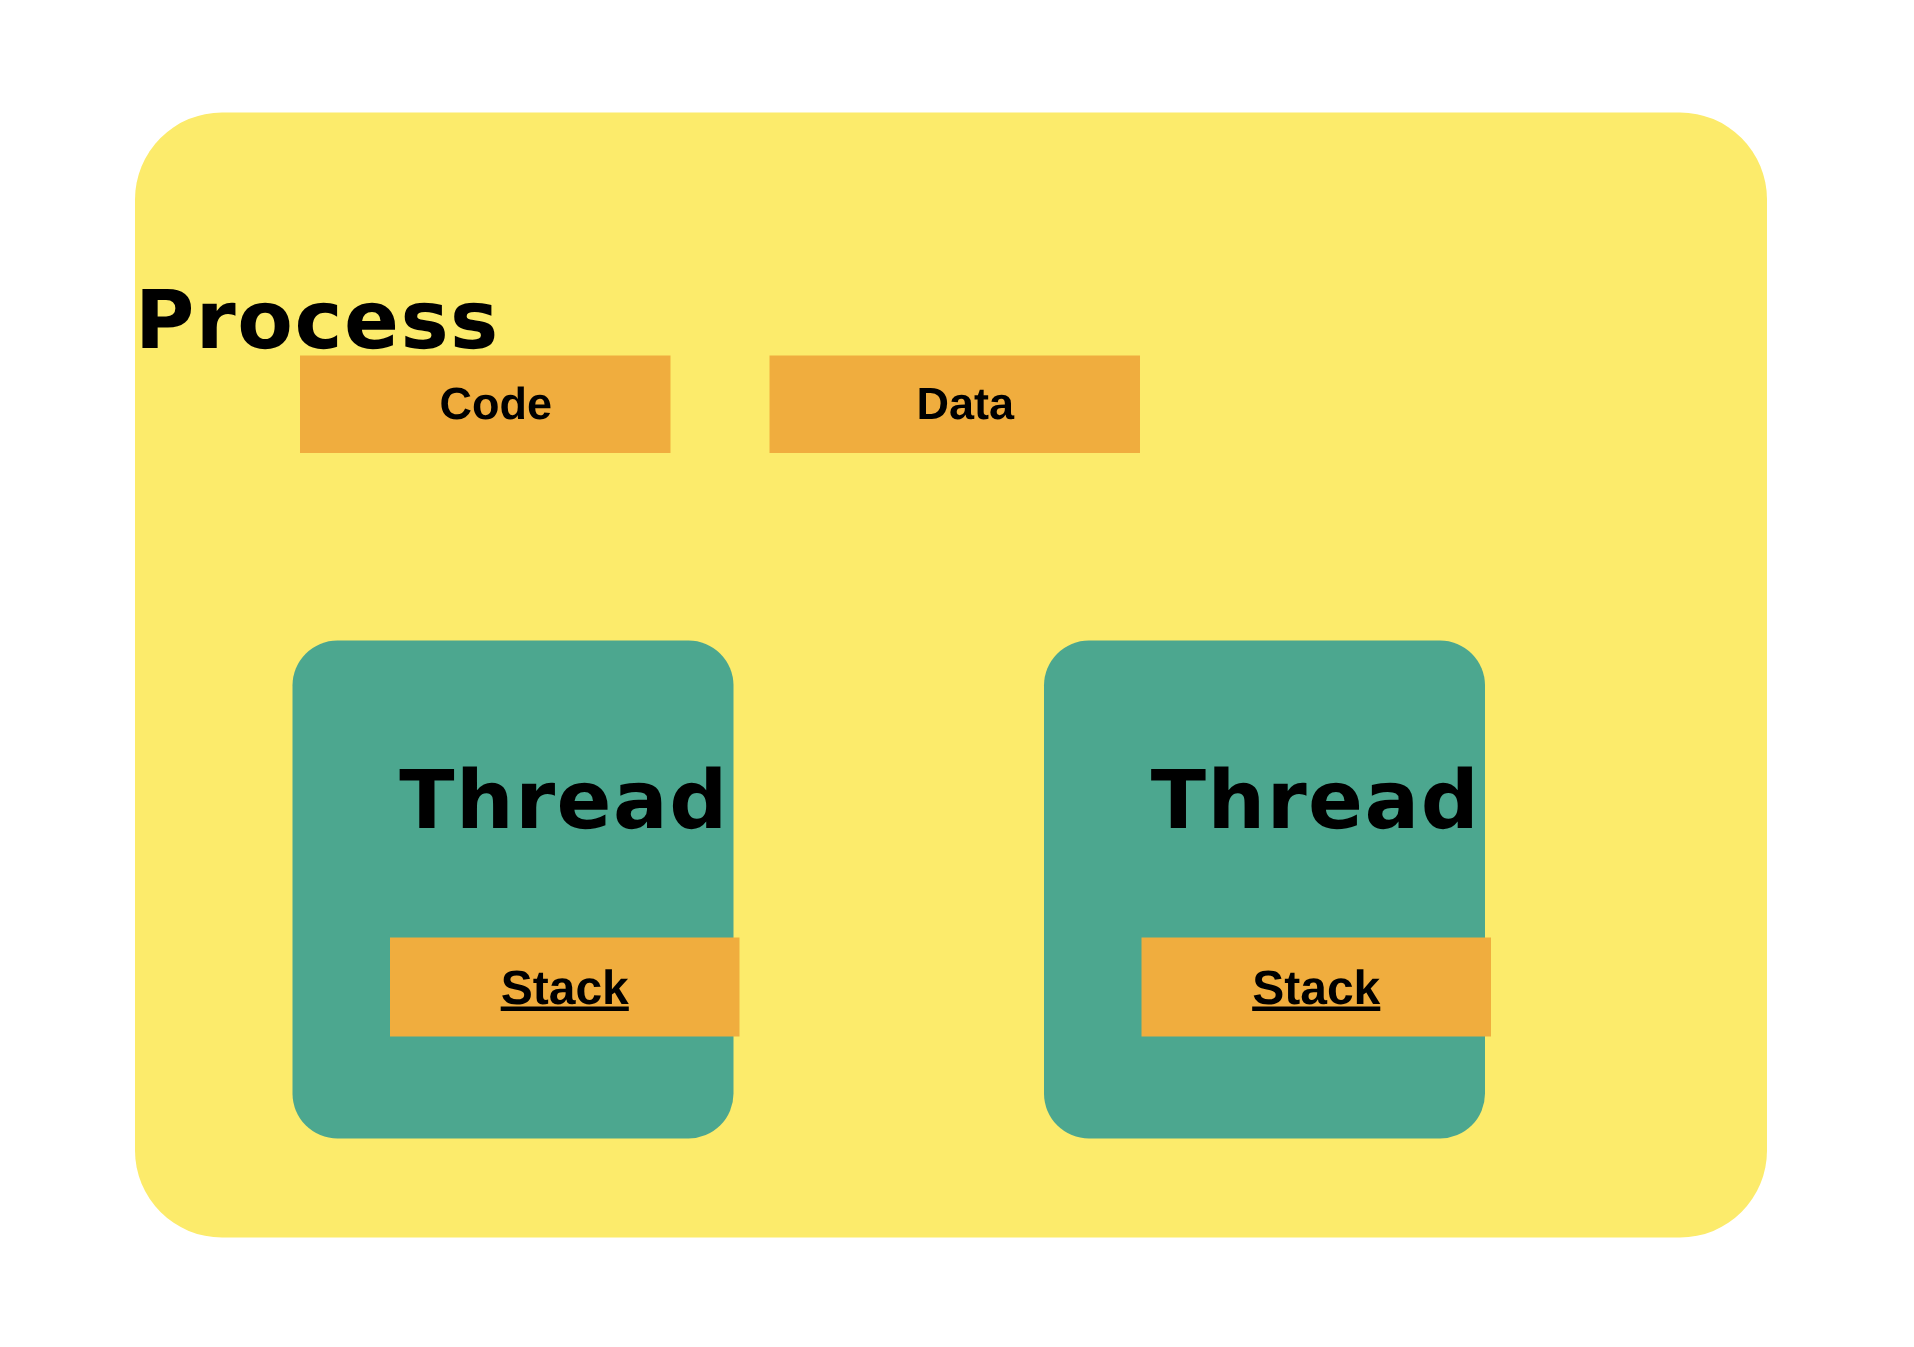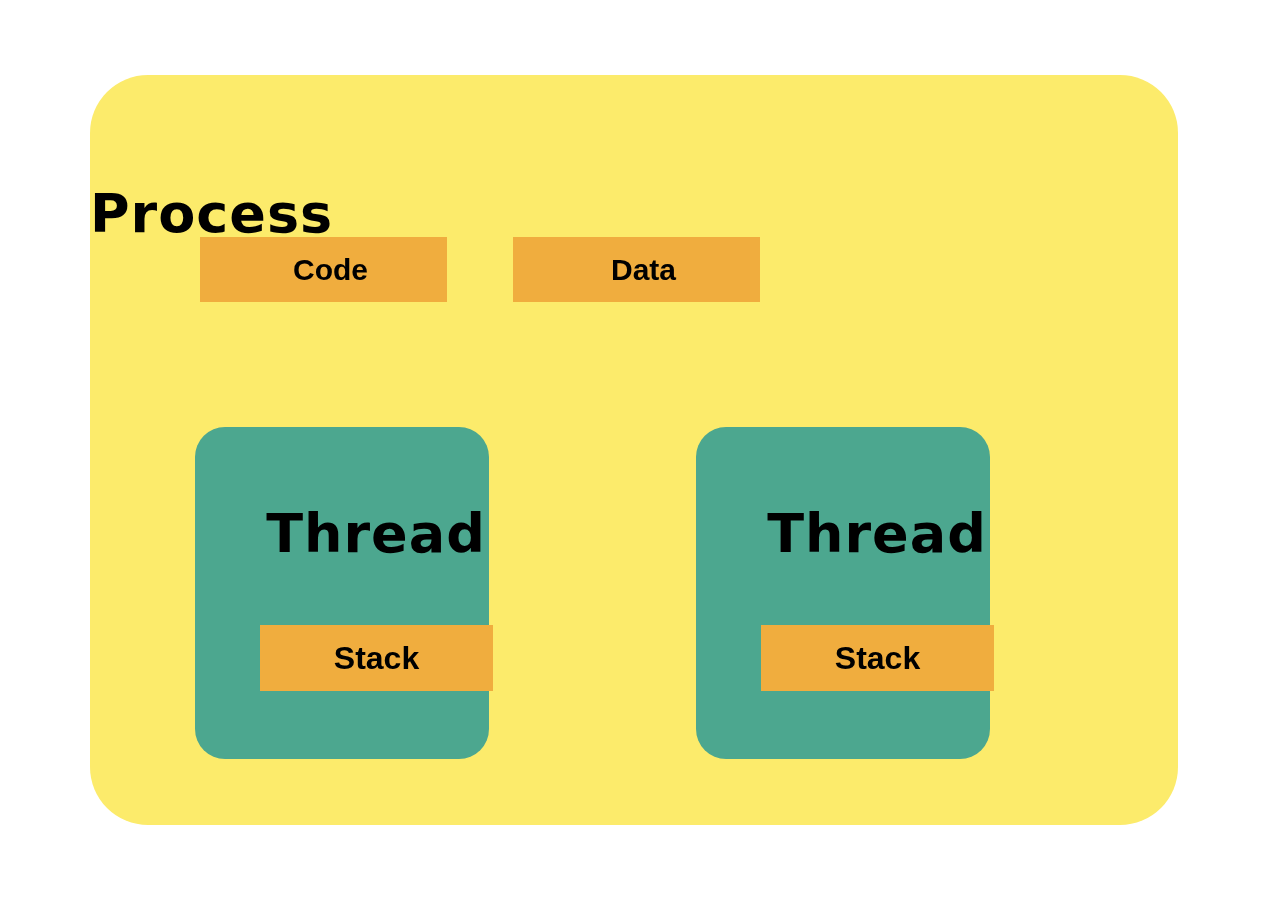--- a/index.html
+++ b/index.html
@@ -113,20 +113,21 @@
   .stack-box {
     position: absolute;
     left: 65px;
     top: 198px;
     width: 233px;
     height: 66px;
     background: #f0ad3e;
     display: flex;
     align-items: center;
     justify-content: center;
+    text-decoration: underline;
   }
   .stack-label {
     font-family: "Liberation Sans", sans-serif;
     font-weight: 700;
     font-size: 32px;
     line-height: 32px;
     color: #000000;
     white-space: nowrap;
   }
 </style>

